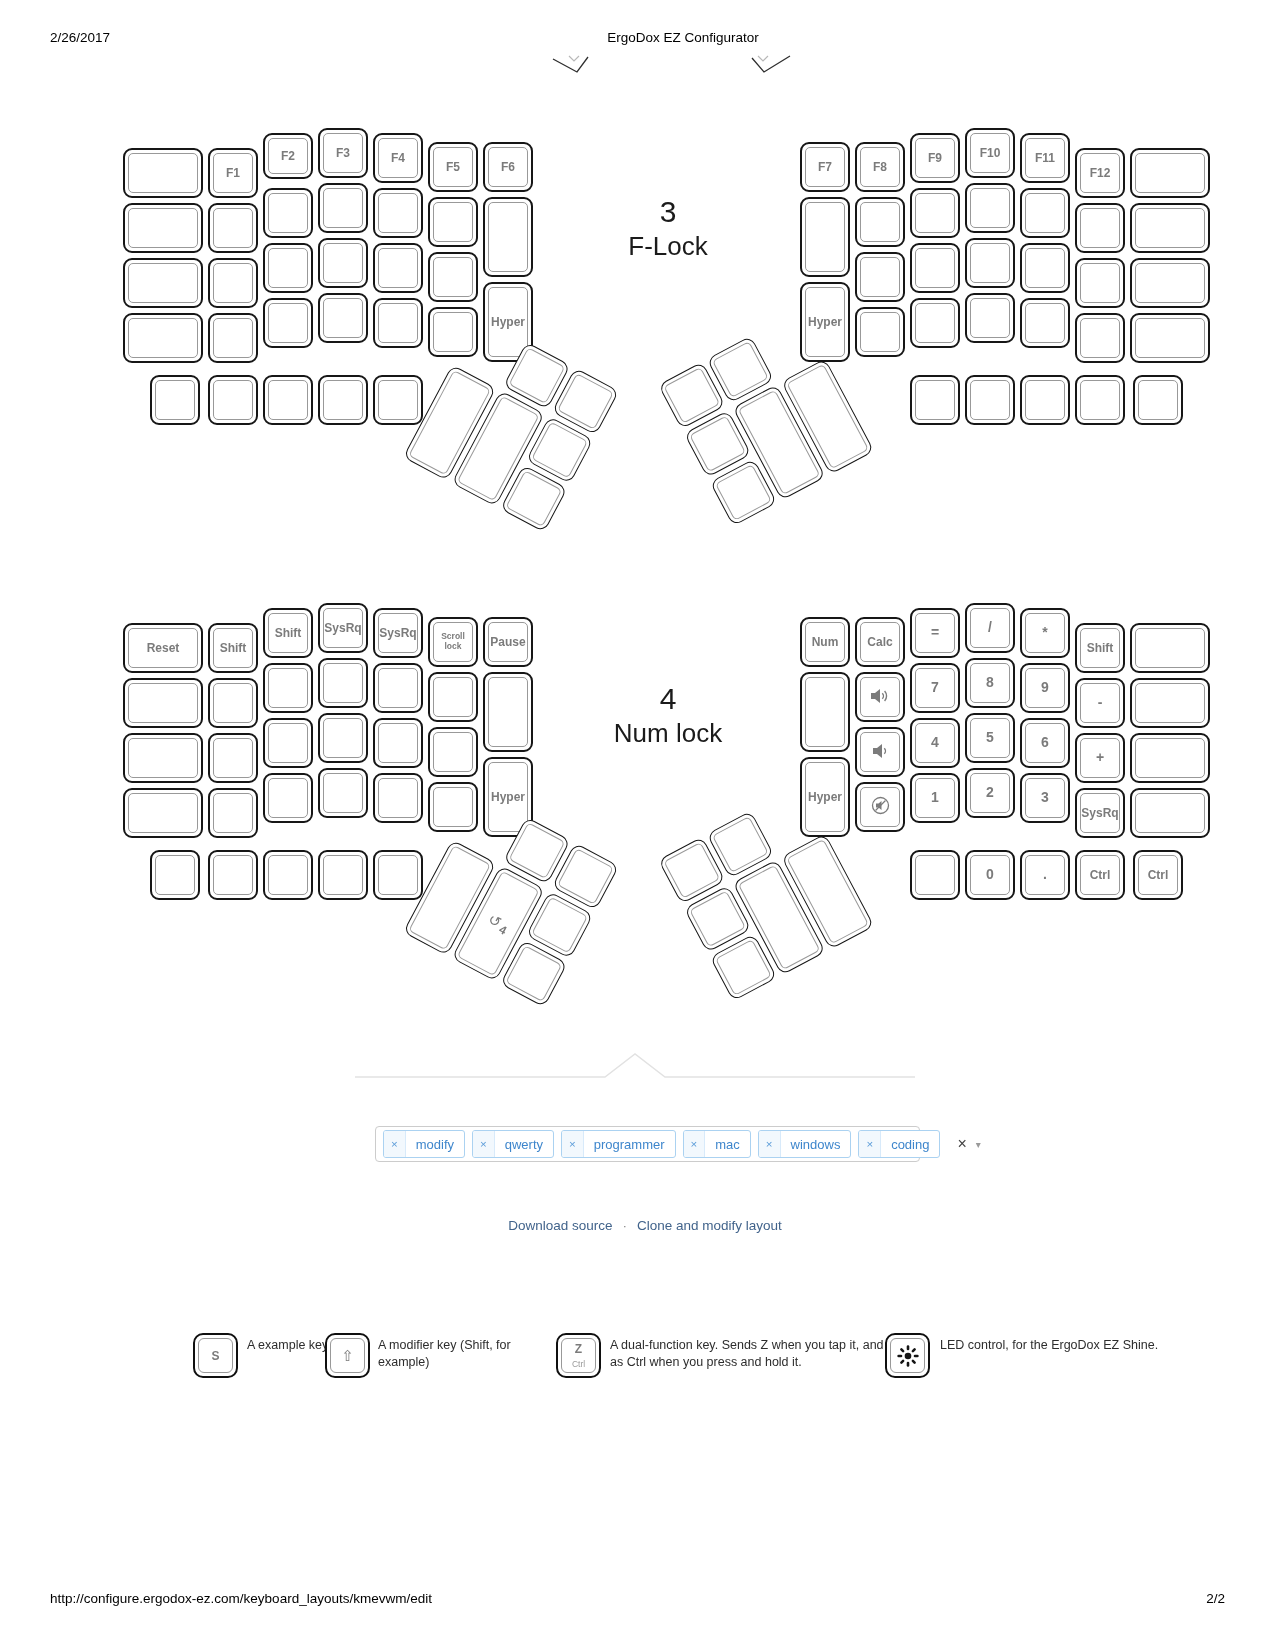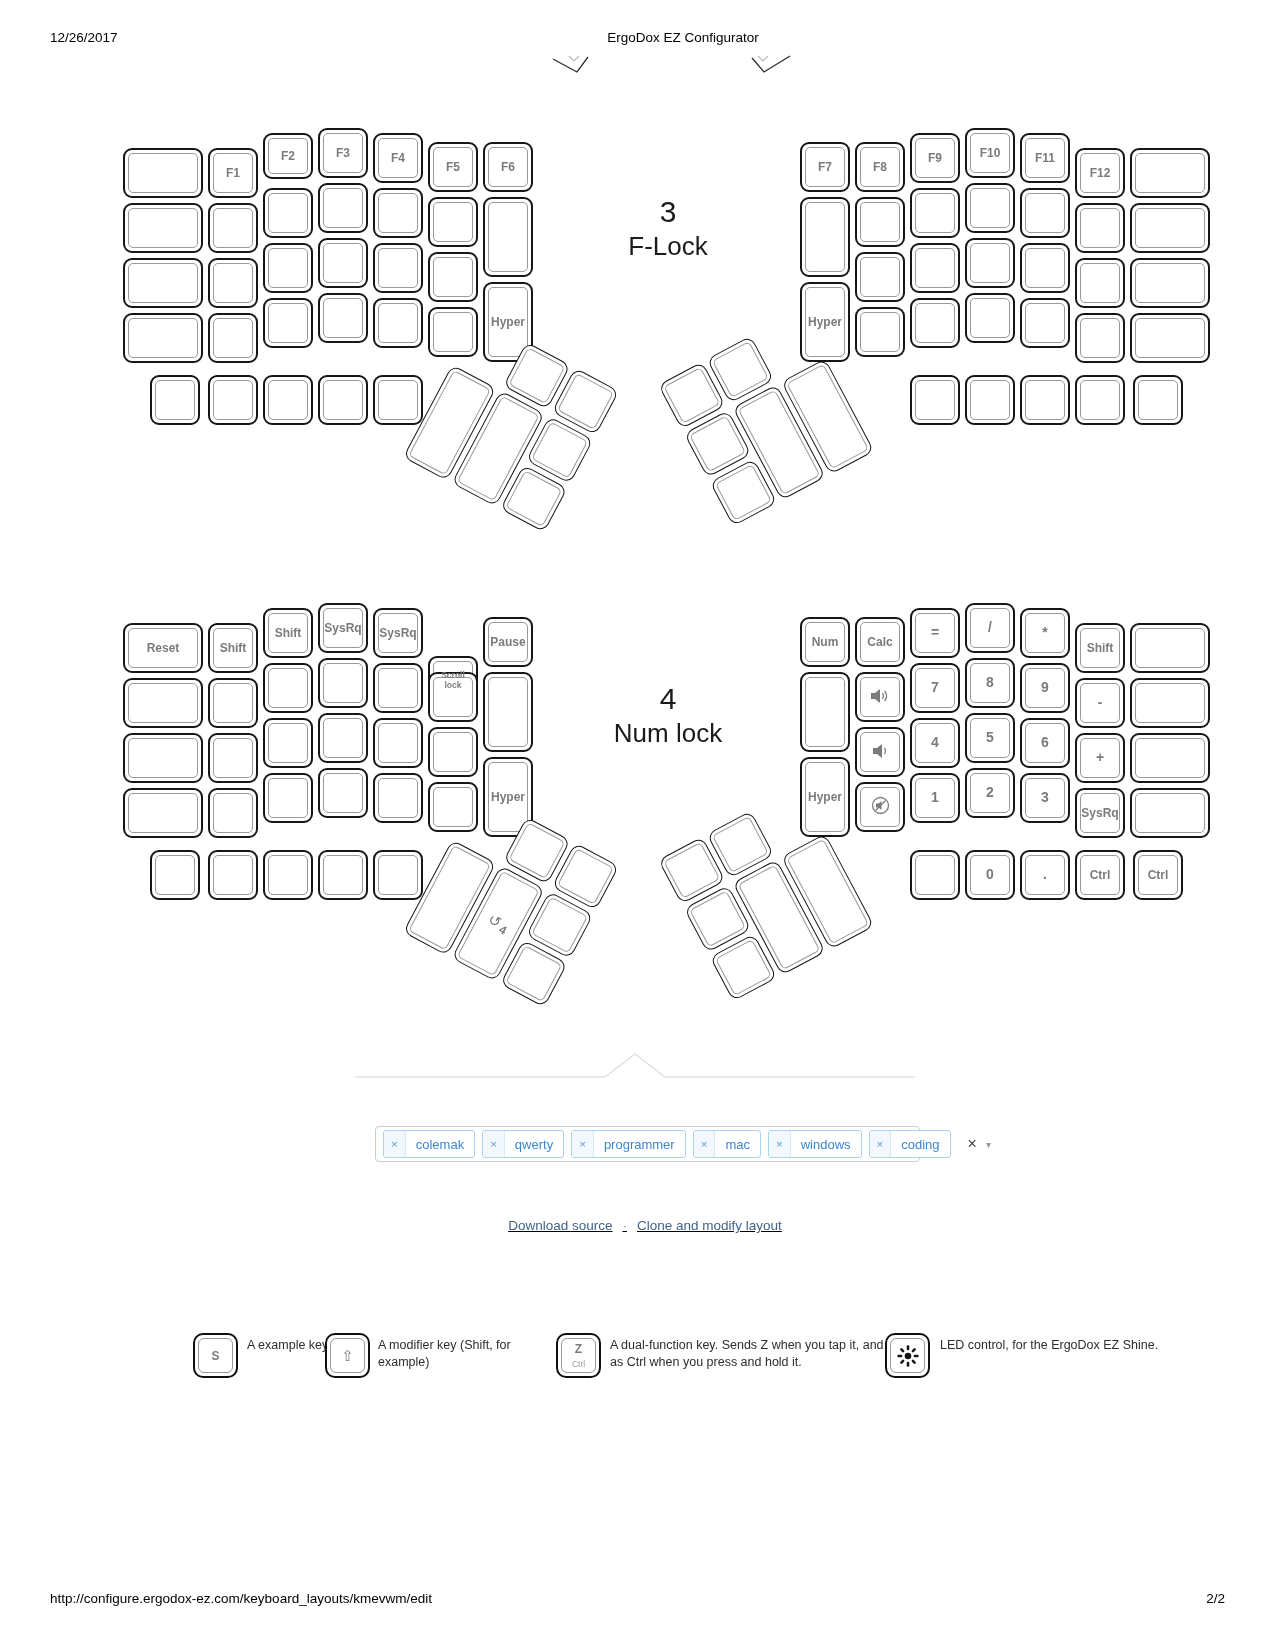--- a/index.html
+++ b/index.html
@@ -34,21 +34,21 @@
   .divider{position:absolute;left:355px;top:1050px;}
   .tags-prompt{position:absolute;left:355px;top:1100px;width:580px;text-align:center;font-size:13px;color:#3a3a3a;}
   .tags-box{position:absolute;left:375px;top:1126px;width:545px;height:36px;box-sizing:border-box;border:1px solid #ccc;border-radius:4px;background:#fff;display:flex;align-items:center;padding:0 10px 0 7px;}
   .tag{display:inline-flex;align-items:center;height:26px;border:1px solid #abd2f1;border-radius:3px;margin-right:7px;font-size:13px;color:#3e86cc;background:#fff;overflow:hidden;}
   .tag .tx{padding:0 7px;font-size:11.5px;color:#5a9bd8;background:#f2f8fd;border-right:1px solid #d8eafa;align-self:stretch;display:flex;align-items:center;}
   .tag .tl{padding:0 10px;}
   .clear-x{margin-left:10px;color:#444;font-size:16px;line-height:16px;}
   .dd-caret{margin-left:9px;color:#9a9a9a;font-size:10px;}
 
   
-  .links-row{position:absolute;left:355px;top:1218px;width:580px;text-align:center;font-size:13.5px;text-decoration:underline;}
+  .links-row{position:absolute;left:355px;top:1218px;width:580px;text-align:center;font-size:13.5px;}
   .links-row a{color:#41638b;text-decoration:none;}
   .links-row .sep{color:#8a8a8a;margin:0 10px;}
   .flash-row{position:absolute;left:355px;top:1259px;width:580px;display:flex;justify-content:center;align-items:center;gap:9px;font-size:13px;color:#3c3c3c;}
   .flash-row .howto{color:#a3b9cf;margin-left:10px;}
   .flash-row svg{display:block;}
 
   
   .lkey{position:absolute;width:45px;height:45px;box-sizing:border-box;background:#fff;border:2.5px solid #101010;border-radius:10px;display:flex;align-items:center;justify-content:center;}
   .lkey::before{content:"";position:absolute;inset:3px;border:1px solid #999;border-radius:6px;}
   .lkey .kl{position:relative;color:#7b7b7b;font-weight:bold;font-size:12px;}
@@ -56,21 +56,21 @@
   .lkey .dual{position:relative;display:flex;flex-direction:column;align-items:center;line-height:1;}
   .lkey .dual .z{font-size:12px;color:#7b7b7b;font-weight:bold;}
   .lkey .dual .c{font-size:8.5px;color:#9a9a9a;margin-top:5px;}
   .ltext{position:absolute;font-size:12.5px;color:#2d2d2d;line-height:17px;}
 </style>
 </head>
 <body>
 
 <div class="page">
 
-  <span class="hdr-date">12/26/2017</span>
+  <span class="hdr-date">2/26/2017</span>
   <span class="hdr-title">ErgoDox EZ Configurator</span>
 
   <svg class="chev" style="left:551px;top:53px" width="40" height="24" viewBox="0 0 40 24">
     <polyline points="2,6 26,19 37,4" fill="none" stroke="#2e2e2e" stroke-width="1.3"></polyline>
     <polyline points="18,3 23,8 28,3" fill="none" stroke="#b8b8b8" stroke-width="1.2"></polyline>
   </svg>
   <svg class="chev" style="left:749px;top:53px" width="44" height="24" viewBox="0 0 44 24">
     <polyline points="3,5 15,19 41,3" fill="none" stroke="#2e2e2e" stroke-width="1.3"></polyline>
     <polyline points="9,3 14,8 19,3" fill="none" stroke="#b8b8b8" stroke-width="1.2"></polyline>
   </svg>
@@ -196,21 +196,21 @@
         </div>
         <div class="key" style="left: 195px; top: 55px; width: 50px; height: 50px;"></div>
         <div class="key" style="left: 195px; top: 110px; width: 50px; height: 50px;"></div>
         <div class="key" style="left: 195px; top: 165px; width: 50px; height: 50px;"></div>
         <div class="key" style="left: 250px; top: 5px; width: 50px; height: 50px;">
           <span class="klabel">SysRq</span>
         </div>
         <div class="key" style="left: 250px; top: 60px; width: 50px; height: 50px;"></div>
         <div class="key" style="left: 250px; top: 115px; width: 50px; height: 50px;"></div>
         <div class="key" style="left: 250px; top: 170px; width: 50px; height: 50px;"></div>
-        <div class="key" style="left: 305px; top: 14px; width: 50px; height: 50px; margin-top: 39px;">
+        <div class="key" style="left: 305px; top: 14px; width: 50px; height: 50px;">
           <span class="klabel tiny">Scroll<br>lock</span>
         </div>
         <div class="key" style="left: 305px; top: 69px; width: 50px; height: 50px;"></div>
         <div class="key" style="left: 305px; top: 124px; width: 50px; height: 50px;"></div>
         <div class="key" style="left: 305px; top: 179px; width: 50px; height: 50px;"></div>
         <div class="key" style="left: 360px; top: 14px; width: 50px; height: 50px;">
           <span class="klabel">Pause</span>
         </div>
         <div class="key" style="left: 360px; top: 69px; width: 50px; height: 80px;"></div>
         <div class="key" style="left: 360px; top: 154px; width: 50px; height: 80px;">
@@ -365,21 +365,21 @@
 
   <svg class="divider" width="560" height="30" viewBox="0 0 560 30">
     <path d="M0,27 H250 L280,4 L310,27 H560" fill="none" stroke="#e2e2e2" stroke-width="1.4"></path>
   </svg>
 
 
   <div class="tags-box">
     <span id="tags-holder" style="display:flex;align-items:center">
         <span class="tag">
           <span class="tx">×</span>
-          <span class="tl">colemak</span>
+          <span class="tl">modify</span>
         </span>
         <span class="tag">
           <span class="tx">×</span>
           <span class="tl">qwerty</span>
         </span>
         <span class="tag">
           <span class="tx">×</span>
           <span class="tl">programmer</span>
         </span>
         <span class="tag">

